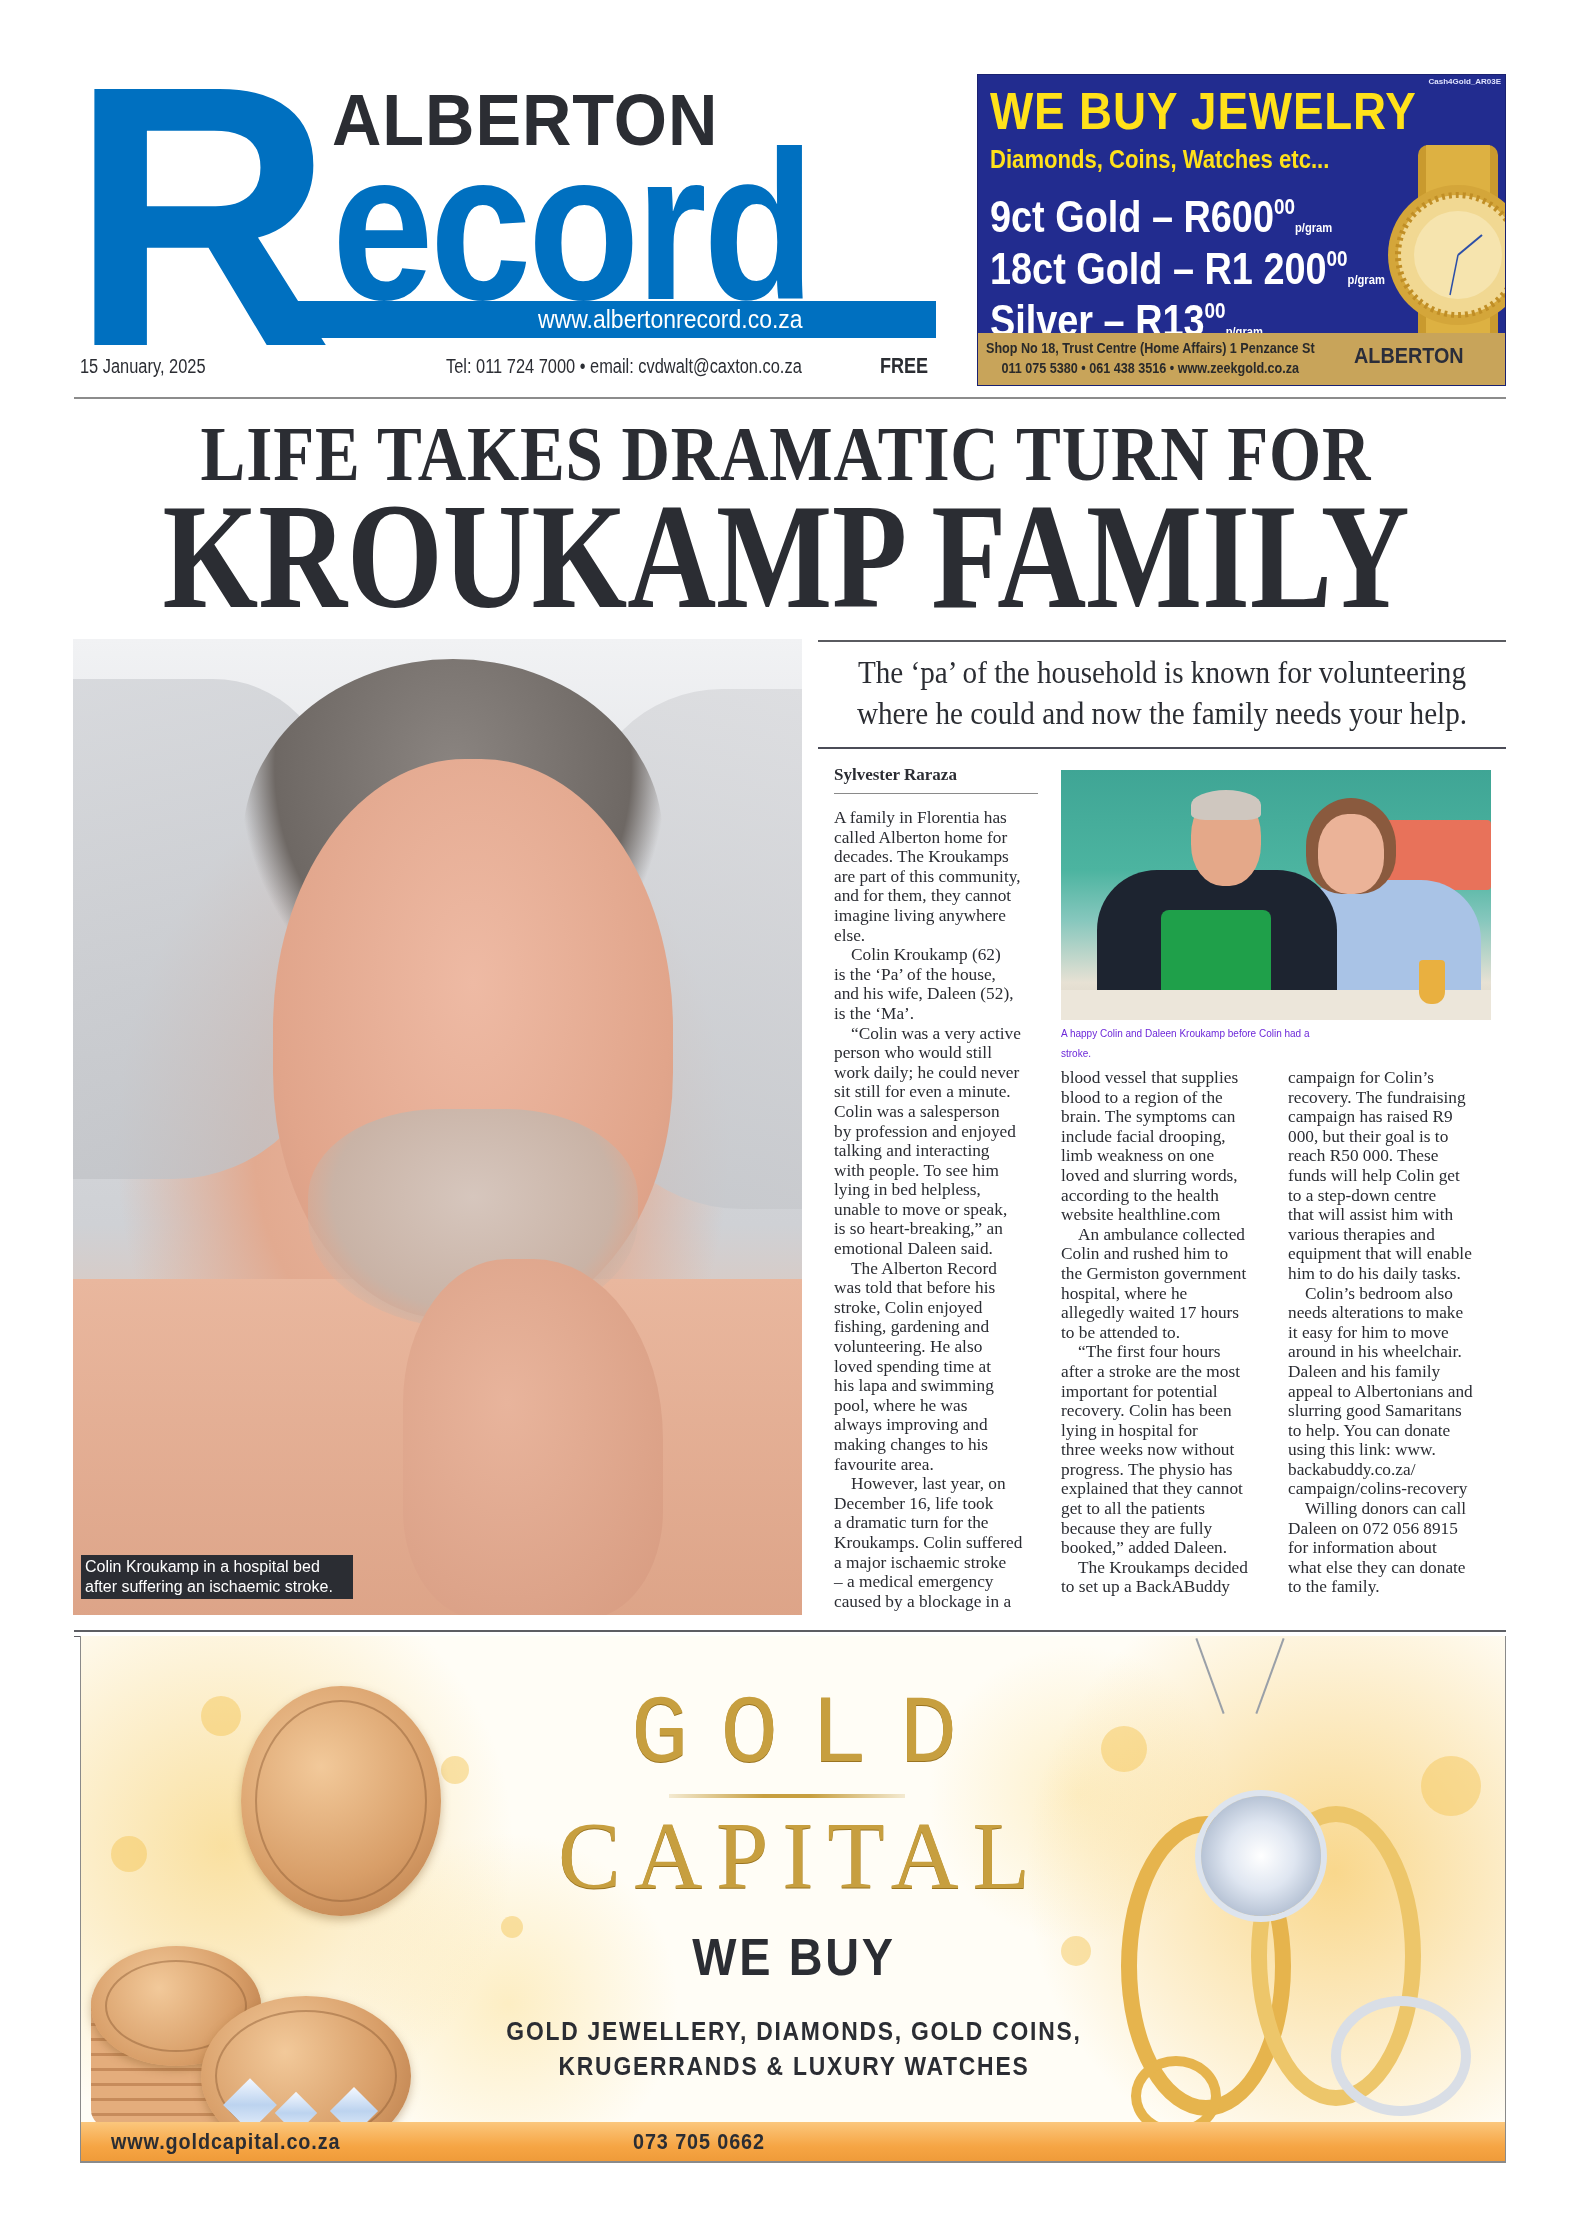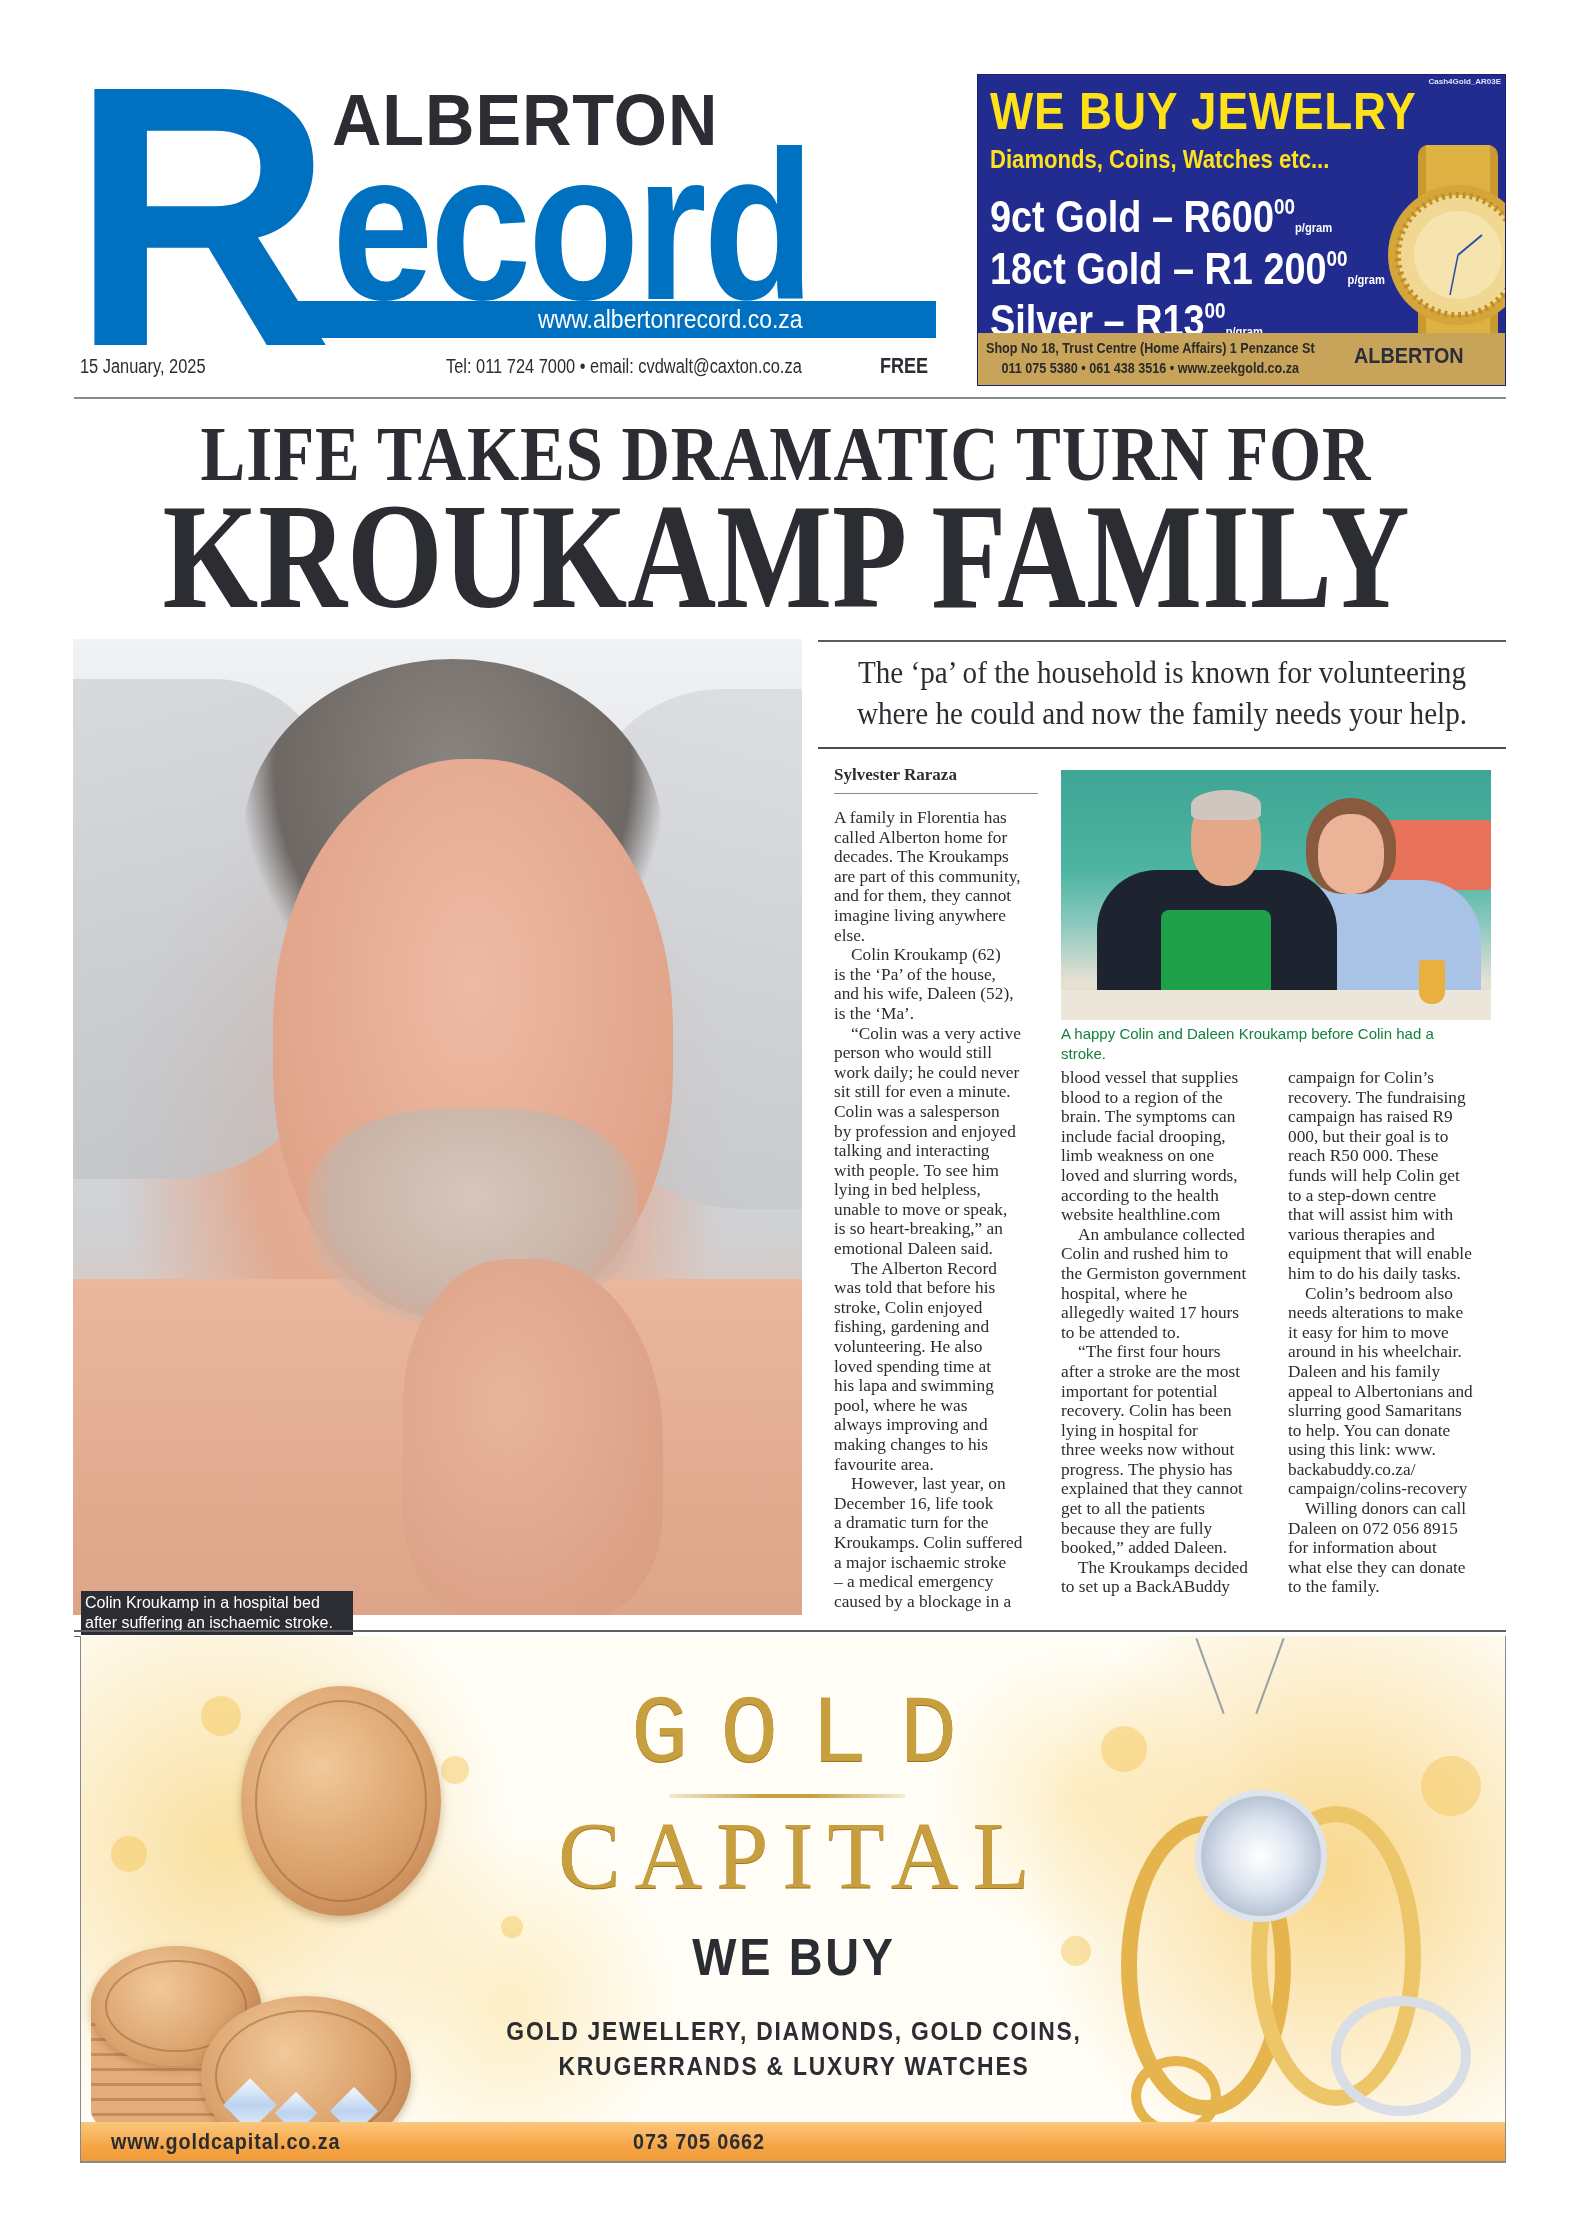--- a/index.html
+++ b/index.html
@@ -51,21 +51,21 @@
                 background: radial-gradient(ellipse 42% 40% at 48% 52%, #eab8a2 0%, #e2aa90 55%, rgba(226,170,144,0) 100%),
                             linear-gradient(180deg, #f1f2f4 0%, #d9dbdf 35%, #cfd1d5 60%, #e8c0aa 80%, #e6b59c 100%); }
   .mp-pillow-l { position: absolute; left: 0; top: 40px; width: 260px; height: 500px; background: linear-gradient(160deg, #d2d4d8, #bfc1c5); border-radius: 0 120px 160px 0; opacity: 0.8; }
   .mp-pillow-r { position: absolute; right: 0; top: 50px; width: 220px; height: 520px; background: linear-gradient(200deg, #d9dadd, #c4c6ca); border-radius: 140px 0 0 160px; opacity: 0.8; }
   .mp-hair { position: absolute; left: 170px; top: 20px; width: 420px; height: 360px; border-radius: 50% 50% 40% 40%; background: radial-gradient(ellipse at 50% 30%, #8a8480, #6e6864 60%, rgba(110,104,100,0) 72%); }
   .mp-face { position: absolute; left: 200px; top: 120px; width: 400px; height: 560px; border-radius: 48% 48% 44% 44%; background: radial-gradient(ellipse at 50% 40%, #eebaa4, #e1a58b 70%, #d39a82 100%); }
   .mp-beard { position: absolute; left: 235px; top: 470px; width: 330px; height: 220px; border-radius: 40% 40% 50% 50%; background: radial-gradient(ellipse at 50% 40%, #d6c6bd, #c9b3a6 60%, rgba(201,179,166,0) 80%); }
   .mp-body { position: absolute; left: 0; top: 640px; width: 729px; height: 340px; background: linear-gradient(180deg, #e9b79e, #dda488); }
   .mp-hand { position: absolute; left: 330px; top: 620px; width: 260px; height: 360px; border-radius: 40% 50% 30% 30%; background: radial-gradient(ellipse at 40% 40%, #e8b49c, #d79b80); }
   .caption-main { position: absolute; left: 81px; top: 1555px; background: #2b2d33; color: #fff; font-family: "Liberation Sans", sans-serif;
-                  font-size: 16px; line-height: 20px; padding: 2px 6px 2px 4px; width: 272px; margin-top: 36px; }
+                  font-size: 16px; line-height: 20px; padding: 2px 6px 2px 4px; width: 272px; }
   .caption-main span { display: block; }
 
   
   .rule-stand-top { position: absolute; left: 818px; top: 640px; width: 688px; height: 2px; background: #5a5b60; }
   .standfirst { position: absolute; left: 818px; top: 652px; width: 688px; text-align: center; font-family: "Liberation Serif", serif;
                 font-size: 31px; line-height: 41px; color: #2b2d33; transform: scaleX(0.94); transform-origin: center top; }
   .standfirst span { display: block; white-space: nowrap; }
   .rule-stand-bot { position: absolute; left: 818px; top: 747px; width: 688px; height: 2px; background: #4b4c57; }
 
   
@@ -84,21 +84,21 @@
   .p2-table { position: absolute; right: 0; top: 50px; width: 120px; height: 70px; background: #e8725a; border-radius: 4px; }
   .p2-man-shirt { position: absolute; left: 36px; top: 100px; width: 240px; height: 150px; background: #1d2430; border-radius: 60px 60px 0 0; }
   .p2-man-print { position: absolute; left: 100px; top: 140px; width: 110px; height: 90px; background: #1fa04a; border-radius: 8px; }
   .p2-man-head { position: absolute; left: 130px; top: 24px; width: 70px; height: 92px; background: #e4a889; border-radius: 45%; }
   .p2-man-hair { position: absolute; left: 130px; top: 20px; width: 70px; height: 30px; background: #cfc7bf; border-radius: 50% 50% 20% 20%; }
   .p2-woman-top { position: absolute; left: 230px; top: 110px; width: 190px; height: 140px; background: #a9c3e6; border-radius: 60px 60px 0 0; }
   .p2-woman-hair { position: absolute; left: 245px; top: 28px; width: 90px; height: 96px; background: #8a5a3e; border-radius: 50% 50% 40% 40%; }
   .p2-woman-head { position: absolute; left: 257px; top: 44px; width: 66px; height: 80px; background: #ebb398; border-radius: 45%; }
   .p2-tabletop { position: absolute; left: 0; top: 220px; width: 430px; height: 30px; background: #ece6da; }
   .p2-glass { position: absolute; left: 358px; top: 190px; width: 26px; height: 44px; background: #e9b040; border-radius: 4px 4px 12px 12px; }
-  .caption-2 { position: absolute; left: 1061px; top: 1024px; width: 440px; font-family: "Liberation Sans", sans-serif; font-size: 15px; line-height: 20px; color: #15803d; }
+  .caption-2 { position: absolute; left: 1061px; top: 1024px; width: 440px; font-family: "Liberation Sans", sans-serif; font-size: 10px; line-height: 20px; color: #6d28d9; }
   .caption-2 span { display: block; white-space: nowrap; }
 
   
   .rule-bot-1 { position: absolute; left: 74px; top: 1630px; width: 1432px; height: 2px; background: #5d5e63; }
   .rule-bot-2 { position: absolute; left: 74px; top: 1636px; width: 1432px; height: 1px; background: #5d5e63; }
 
   
   .ad-gold { position: absolute; left: 80px; top: 1636px; width: 1426px; height: 527px; overflow: hidden; border-left: 1px solid #8a8a8a; border-right: 1px solid #8a8a8a; border-bottom: 2px solid #8a8a8a;
              background: radial-gradient(circle at 10% 40%, rgba(245,200,90,0.55) 0%, rgba(245,200,90,0) 22%),
                          radial-gradient(circle at 88% 45%, rgba(245,190,70,0.6) 0%, rgba(245,190,70,0) 24%),

